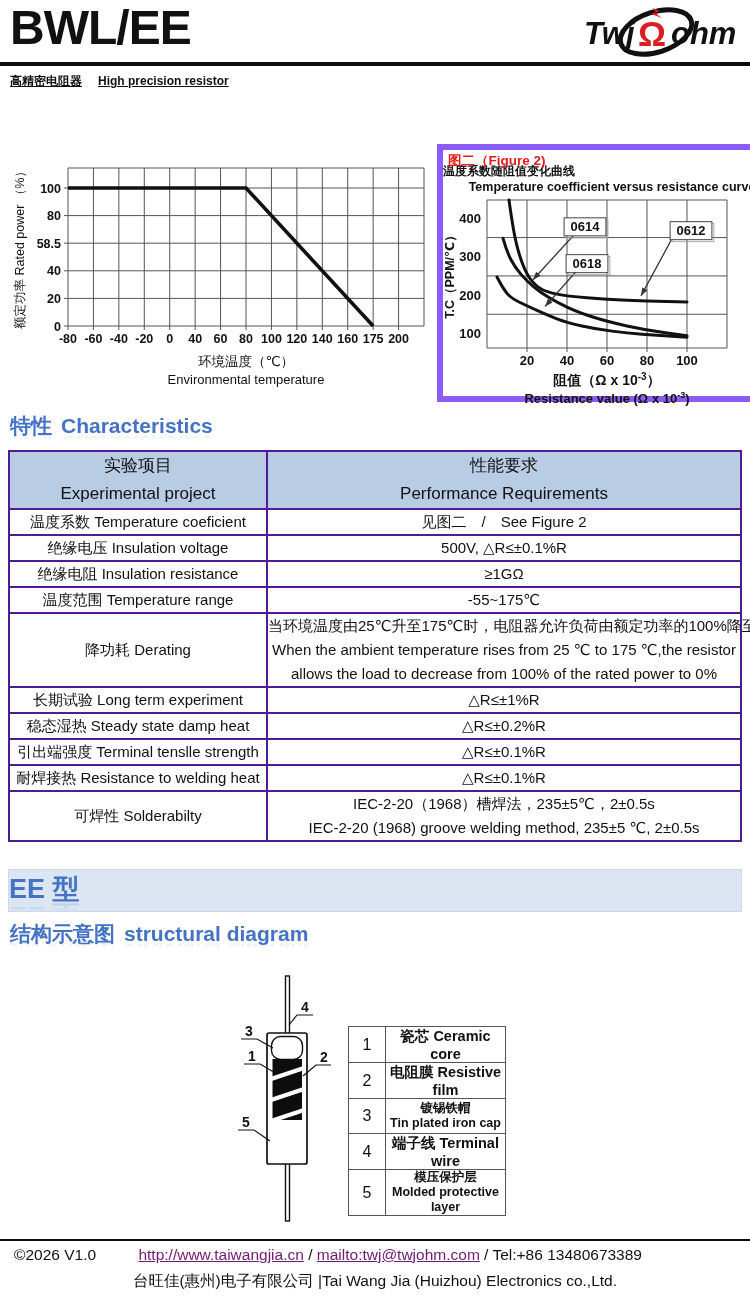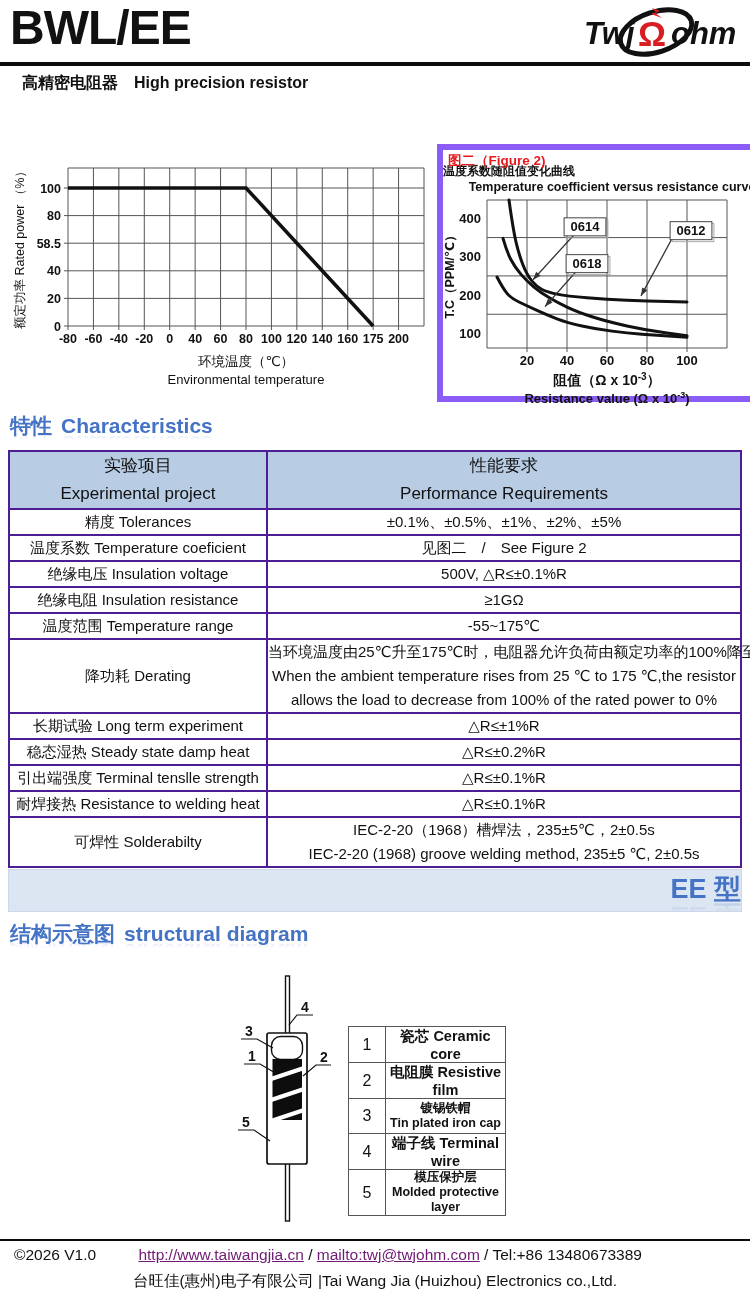--- a/index.html
+++ b/index.html
@@ -10,21 +10,21 @@
     --ink:#111;
   }
   html,body{margin:0;padding:0;background:#fff;}
   .page{position:relative;width:750px;height:1300px;background:#fff;overflow:hidden;
         font-family:"Liberation Sans","DejaVu Sans",sans-serif;color:var(--ink);}
   svg{font-family:"Liberation Sans","DejaVu Sans",sans-serif;}
 
   .main-title{position:absolute;left:10px;top:0px;font-size:48px;font-weight:800;letter-spacing:-1px;}
   .logo{position:absolute;right:6px;top:4px;}
   .top-rule{position:absolute;top:62px;left:0;width:750px;height:4px;background:#0d0d0d;}
-  .subtitle{position:absolute;top:73px;left:22px;font-size:16px;font-weight:bold;}
+  .subtitle{position:absolute;top:73px;left:10px;font-size:12px;font-weight:bold;text-decoration:underline;}
   .subtitle .en{margin-left:16px;}
 
   .section-head{position:absolute;left:10px;font-size:21px;font-weight:bold;color:var(--blue);white-space:nowrap;}
   .section-head .en{margin-left:9px;}
   .reflect{-webkit-box-reflect:below -11px linear-gradient(transparent 60%,rgba(0,0,0,0.35));}
   .sh-derating{top:102px;}
   .sh-char{top:412px;}
   .sh-struct{top:920px;}
 
   #chart-left{position:absolute;left:10px;top:146px;}
@@ -37,21 +37,21 @@
 
   table.char{position:absolute;top:450px;left:8px;width:734px;border-collapse:collapse;table-layout:fixed;}
   table.char td{border:2px solid #4c1d95;text-align:center;vertical-align:middle;padding:0;}
   table.char col.c1{width:258px;}
   table.char thead td{background:var(--hdrbg);font-size:17px;}
   table.char thead .l{line-height:28px;}
   table.char tbody{font-size:15px;}
   .l{line-height:24px;white-space:nowrap;}
 
   .banner{position:absolute;top:869px;left:8px;width:734px;height:43px;background:var(--bannerbg);
-          border:1px solid #ccd8ea;box-sizing:border-box;text-align:right;}
+          border:1px solid #ccd8ea;box-sizing:border-box;text-align:left;}
   .banner span{display:inline-block;font-size:27px;font-weight:bold;color:var(--blue);line-height:38px;}
 
   #resistor{position:absolute;left:228px;top:962px;}
   table.legend{position:absolute;left:348px;top:1026px;width:158px;border-collapse:collapse;table-layout:fixed;}
   table.legend td{border:1px solid #555;text-align:center;vertical-align:middle;padding:0;}
   table.legend td.num{width:36px;font-size:16px;}
   table.legend td.lbl{font-size:14.5px;font-weight:bold;}
   table.legend tr.h1 td{height:28px;}
   table.legend tr.h2 td{height:34px;}
   table.legend .sm{font-size:12.5px;line-height:15px;}
@@ -229,28 +229,20 @@
         </td>
         <td>
           <div class="l">性能要求</div>
           <div class="l">Performance Requirements</div>
         </td>
       </tr>
     </thead>
     <tbody id="char-body">
         <tr>
           <td>
-            <div class="l">精度 Tolerances</div>
-          </td>
-          <td>
-            <div class="l">±0.1%、±0.5%、±1%、±2%、±5%</div>
-          </td>
-        </tr>
-        <tr>
-          <td>
             <div class="l">温度系数 Temperature coeficient</div>
           </td>
           <td>
             <div class="l">见图二　/　See Figure 2</div>
           </td>
         </tr>
         <tr>
           <td>
             <div class="l">绝缘电压 Insulation voltage</div>
           </td>

